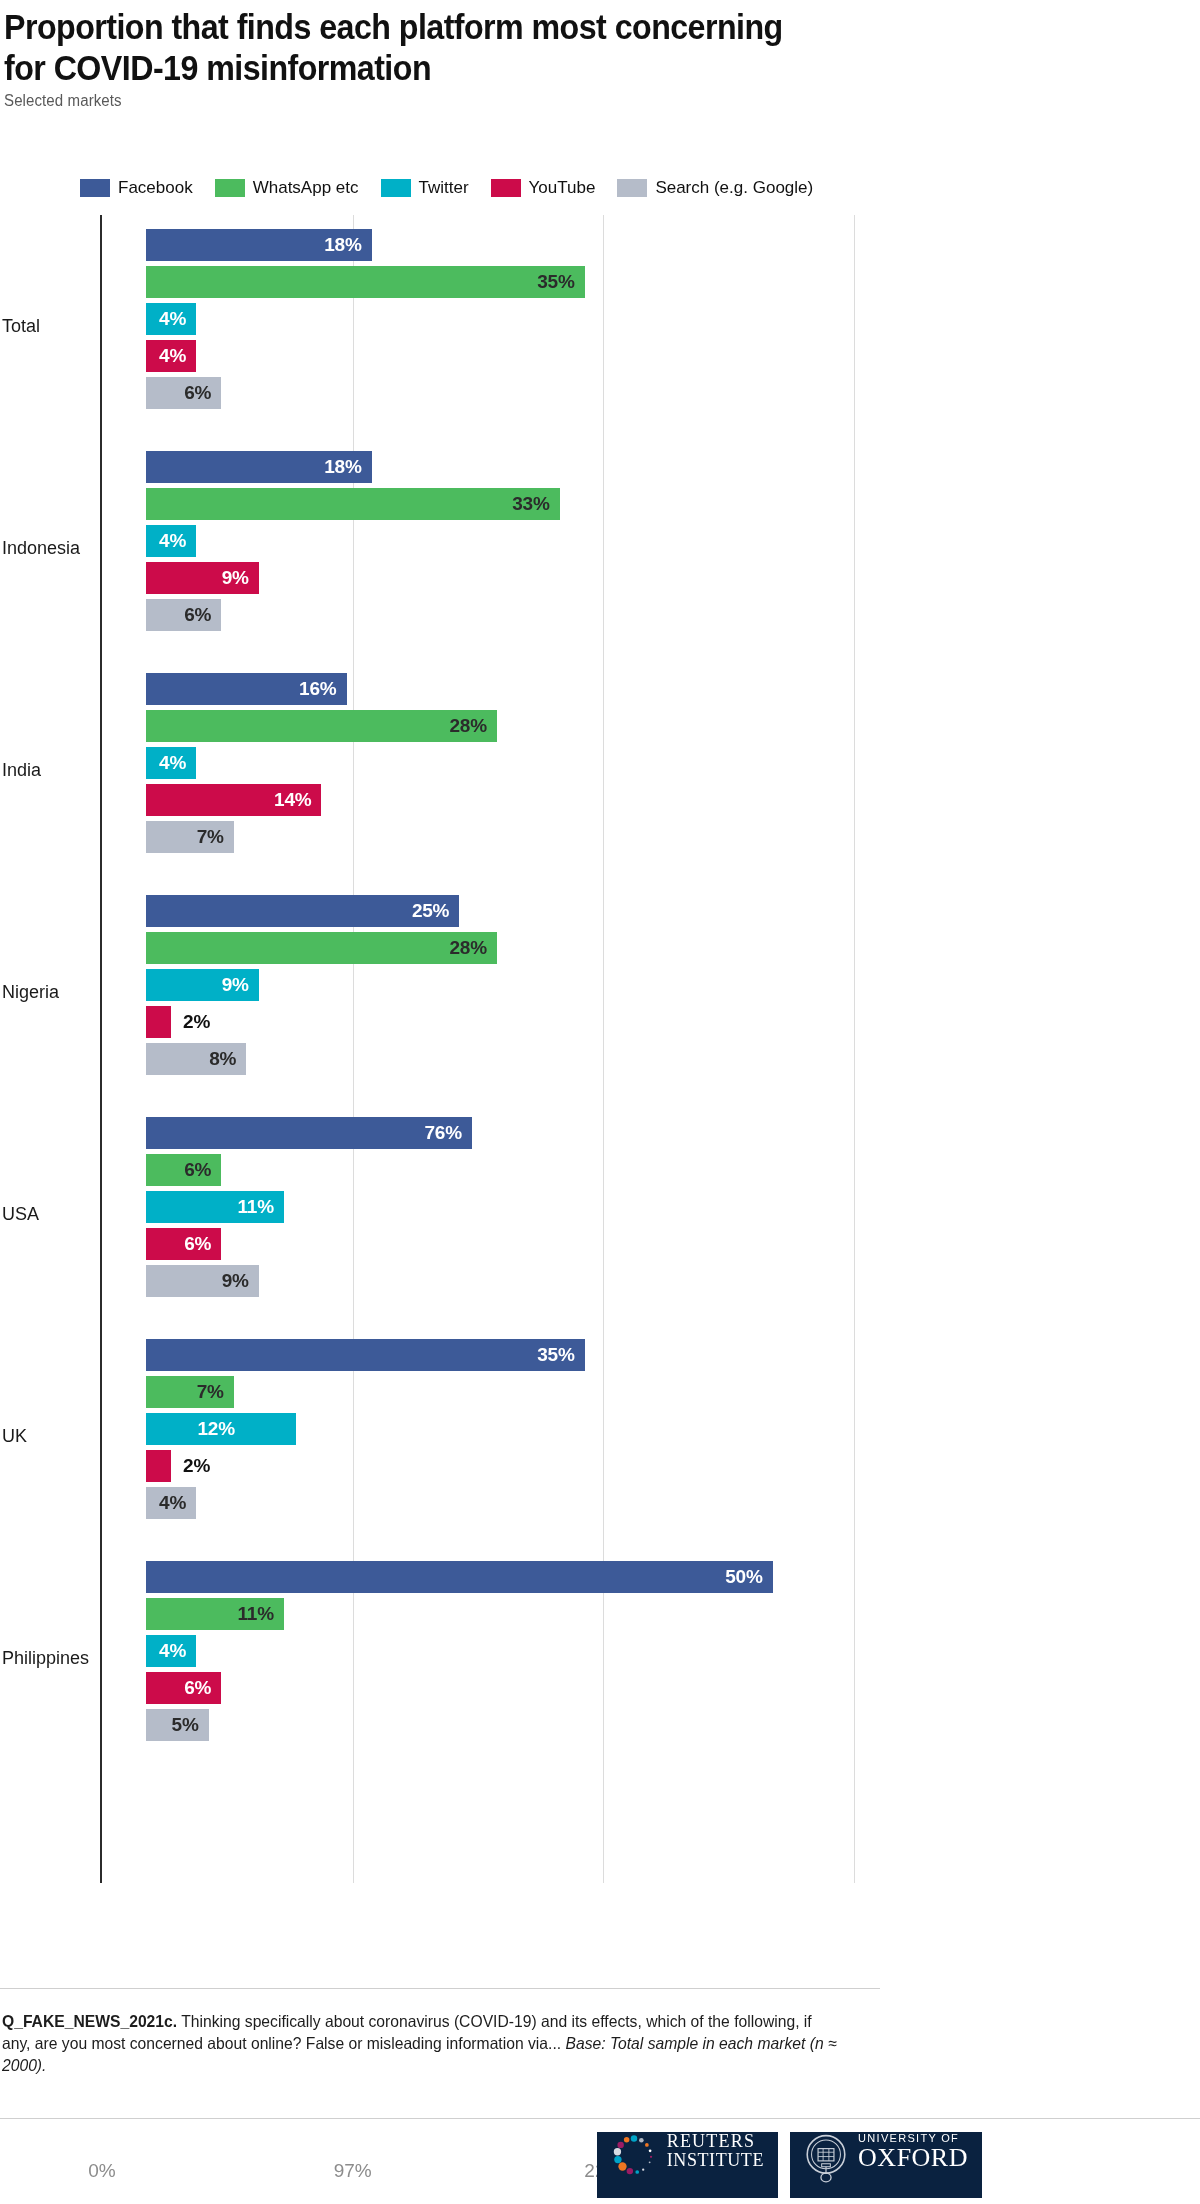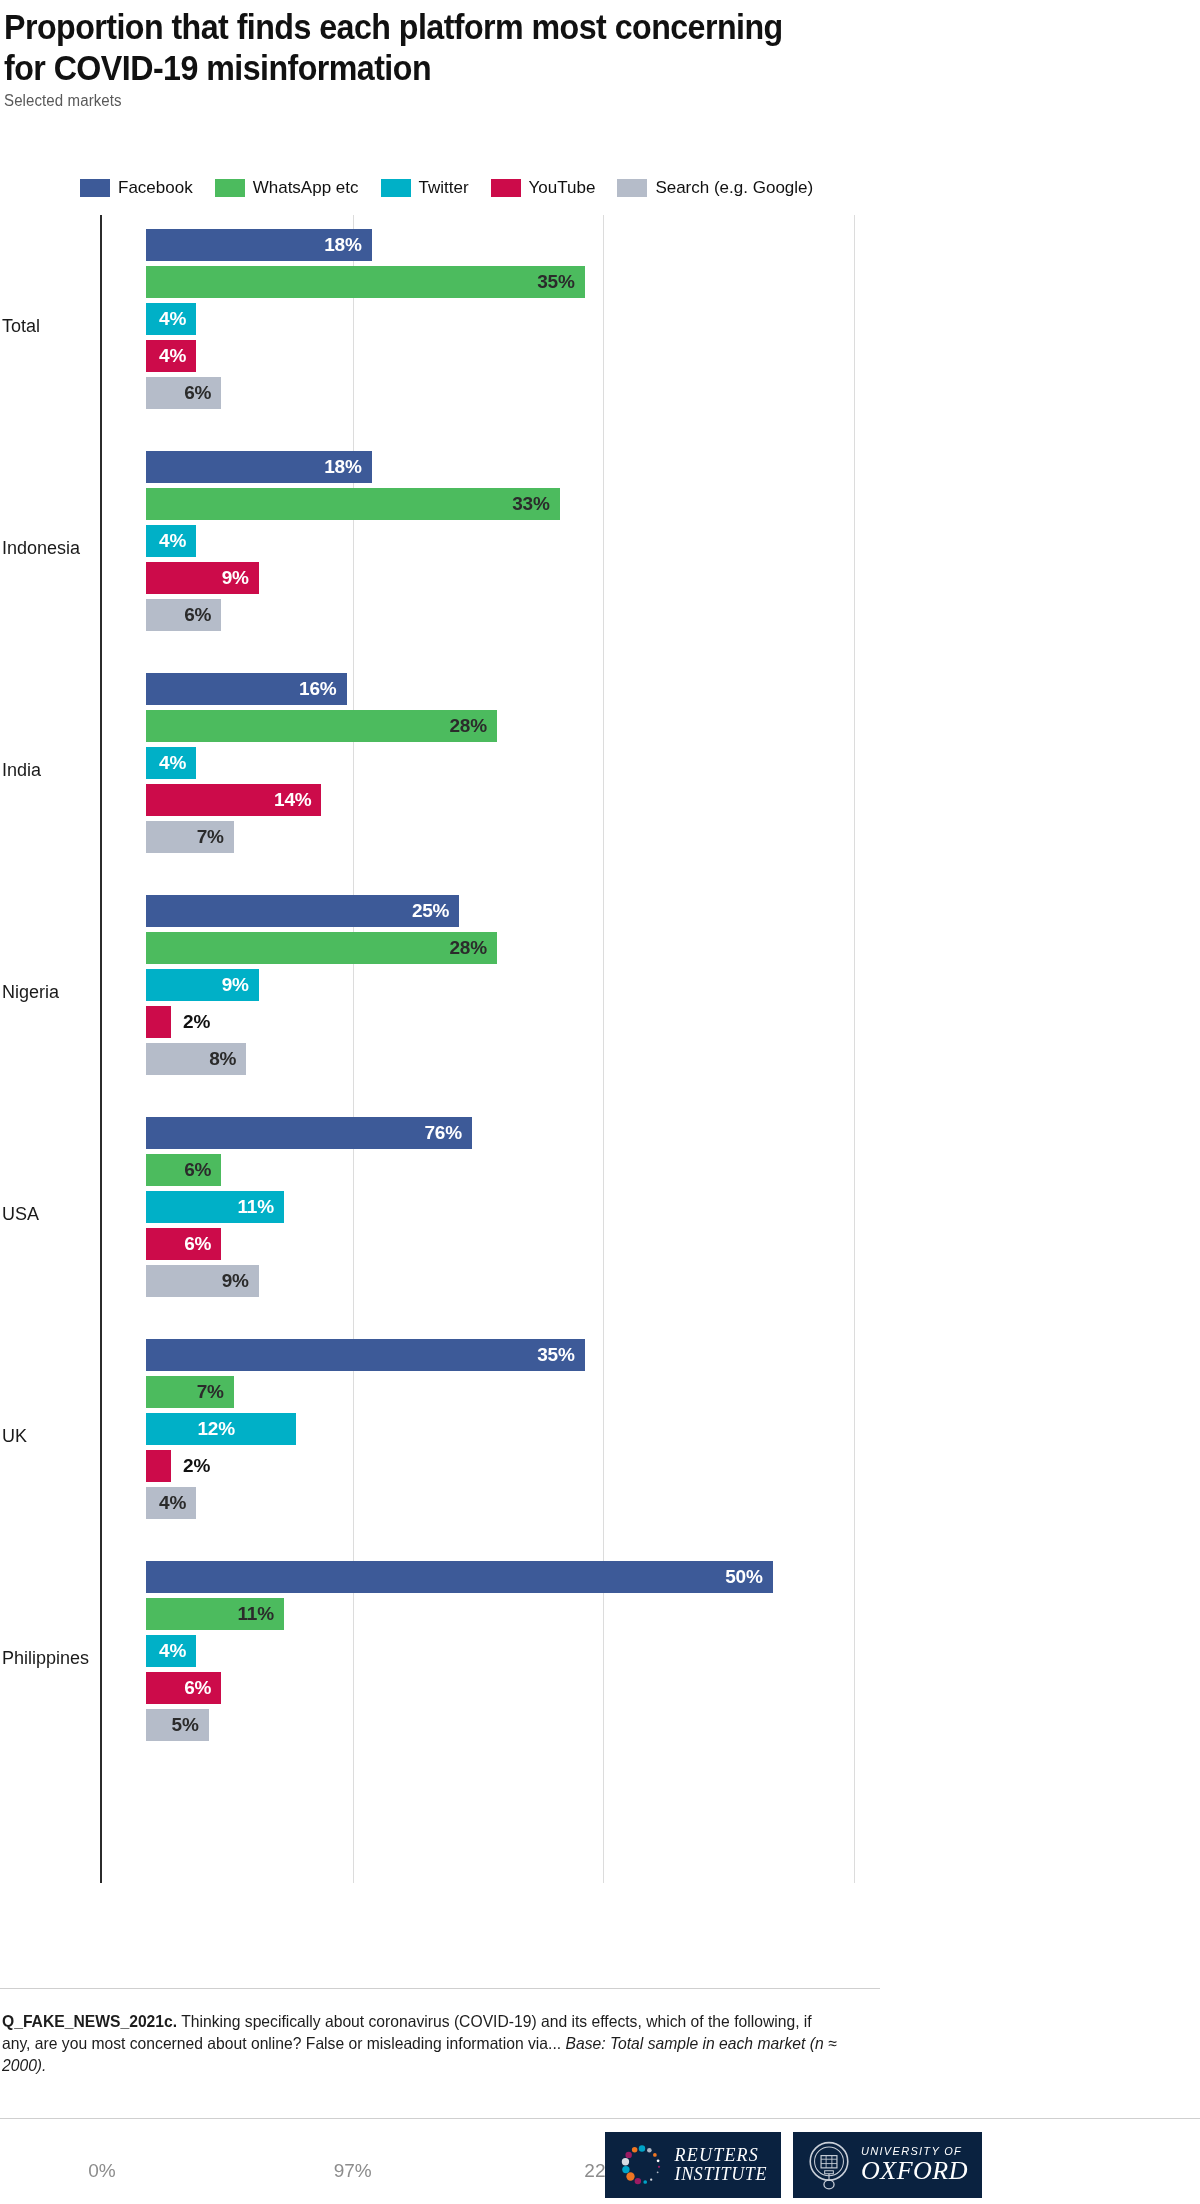--- a/index.html
+++ b/index.html
@@ -93,21 +93,21 @@
     height: 1px; background: #cfcfcf;
   }
 
   
   .logos {
     position: absolute; right: 6px; top: 2132px;
     display: flex; gap: 12px; align-items: flex-start;
   }
   .logo-box {
     background: #0a2240; height: 66px; display: flex;
-    align-items: center; gap: 10px; padding: 0 14px; font-style: italic;
+    gap: 10px; padding: 0 14px;
   }
   .logo-text { color: #fff; line-height: 1.05; }
   .logo-text .l1 {
     font-family: "Liberation Serif", serif; font-size: 18px;
     letter-spacing: 1.2px; display: block;
   }
   .logo-text .l2 {
     font-family: "Liberation Serif", serif; font-size: 18px;
     letter-spacing: 0.6px; display: block;
   }

